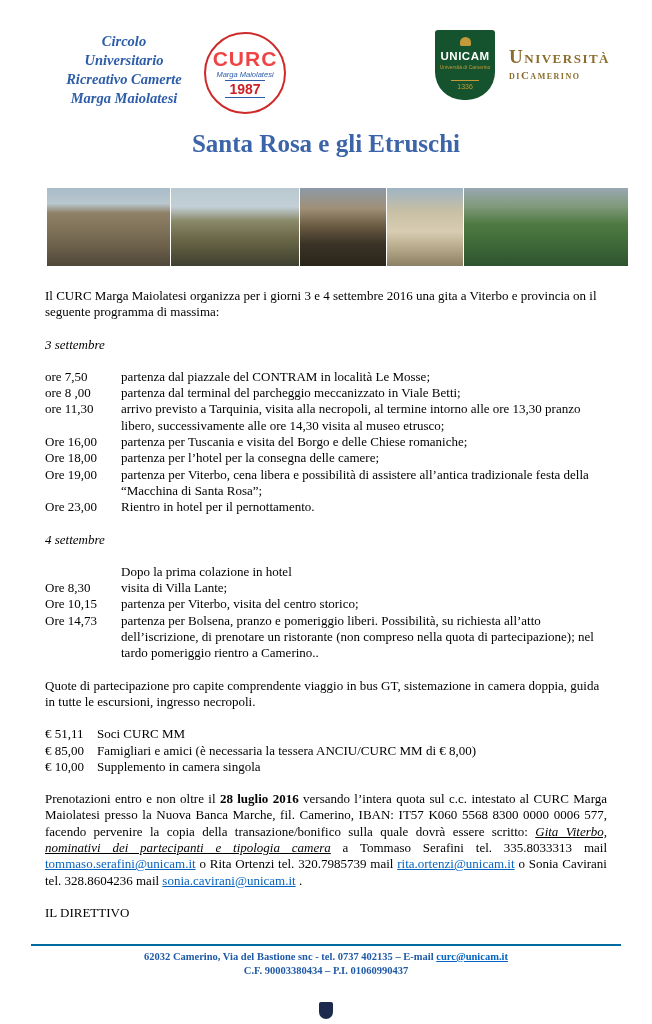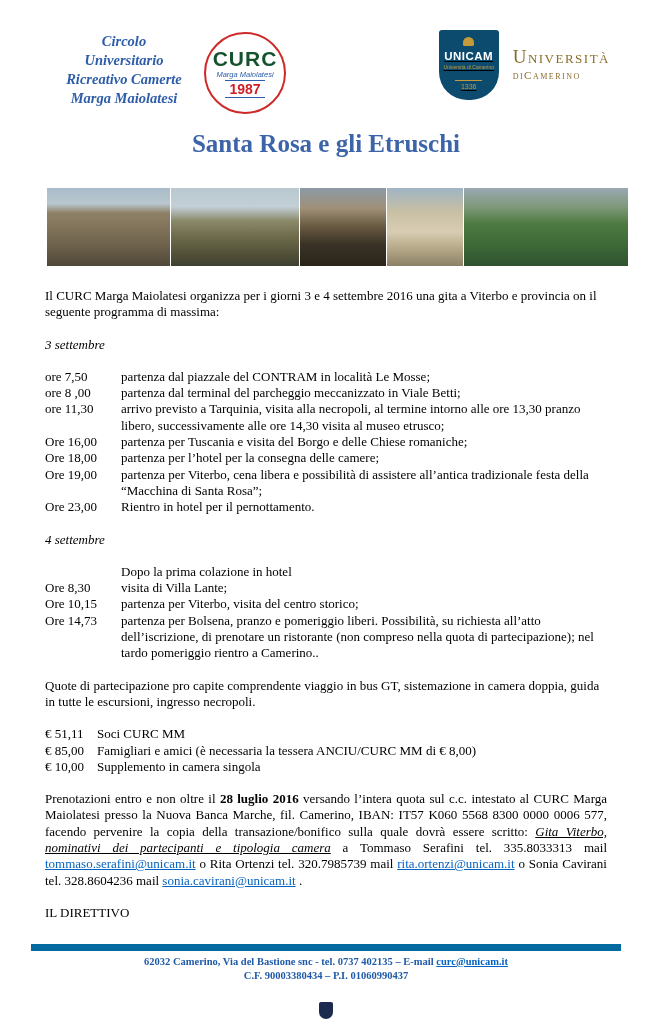--- a/index.html
+++ b/index.html
@@ -25,44 +25,43 @@
     font-size: 14.5px; line-height: 19px;
     width: 132px; margin-top: 6px;
   }
   .curc-logo {
     width: 82px; height: 82px; margin-left: 14px; margin-top: 6px;
     border: 2.5px solid #cf2a2a; border-radius: 50%;
     background: #ffffff;
     display: flex; flex-direction: column; align-items: center; justify-content: center;
     font-family: "Liberation Sans", sans-serif;
   }
-  .curc-letters { color: #14532d; font-weight: bold; font-size: 21px; letter-spacing: 1px; line-height: 22px; }
+  .curc-letters { color: #ef4444; font-weight: bold; font-size: 21px; letter-spacing: 1px; line-height: 22px; }
   .curc-sub { color: #2d5da9; font-size: 7.5px; font-style: italic; line-height: 10px; }
   .curc-year { color: #cc2127; font-weight: bold; font-size: 14px; line-height: 16px; border-top: 1.5px solid #2d5da9; border-bottom: 1.5px solid #2d5da9; padding: 0 4px; }
 
   .unicam-group { margin-left: auto; display: flex; align-items: flex-start; gap: 14px; }
   .unicam-shield {
     width: 60px; height: 70px; margin-top: 4px;
-    background: #0c4a6e;
+    background: #14532d;
     border-radius: 3px 3px 28px 28px;
     display: flex; flex-direction: column; align-items: center;
     padding-top: 7px;
     font-family: "Liberation Sans", sans-serif;
-    text-decoration: underline;
   }
   .bell-icon {
     width: 11px; height: 9px; background: #c49a3a;
     border-radius: 6px 6px 2px 2px; margin-bottom: 3px;
   }
   .unicam-acronym { color: #ffffff; font-weight: bold; font-size: 11.5px; letter-spacing: .5px; line-height: 14px; }
   .unicam-sub { color: #c49a3a; font-size: 5px; line-height: 8px; white-space: nowrap; }
   .unicam-year { color: #c49a3a; font-size: 7px; margin-top: 9px; border-top: 1px solid #c49a3a; padding: 2px 6px 0; }
   .unicam-wordmark {
     margin-top: 22px; color: #8a6d2a;
-    font-variant: small-caps; font-weight: normal;
+    font-variant: small-caps; font-weight: bold;
     line-height: 18px; letter-spacing: 1.5px;
   }
   .unicam-wordmark .wm1 { font-size: 19px; }
   .unicam-wordmark .wm2 { font-size: 11px; }
 
   
   .doc-title {
     text-align: center; margin-top: 16px;
     color: #3c64a8; font-weight: bold; font-size: 25px;
     font-family: "Liberation Serif", serif;
@@ -101,21 +100,21 @@
   .booking { margin-top: 16px; text-align: justify; }
   .bold { font-weight: bold; }
   .italic-underline { font-style: italic; text-decoration: underline; }
   .email-link { color: #0563c1; text-decoration: underline; cursor: pointer; }
   .farewell { margin-top: 16px; }
   .signature { margin-top: 16px; }
 
   
   .footer {
     position: absolute; left: 31px; right: 31px; top: 944px;
-    border-top: 7px solid #0369a1;
+    border-top: 2px solid #0369a1;
     padding-top: 4px;
     text-align: center;
     color: #1f5aa8; font-weight: bold; font-size: 10.5px; line-height: 14px;
   }
   .footer .email-link { font-weight: bold; }
   .footer-shield {
     position: absolute; left: 319px; top: 1002px;
     width: 14px; height: 17px; background: #1c2b4d;
     border-radius: 2px 2px 7px 7px;
   }

